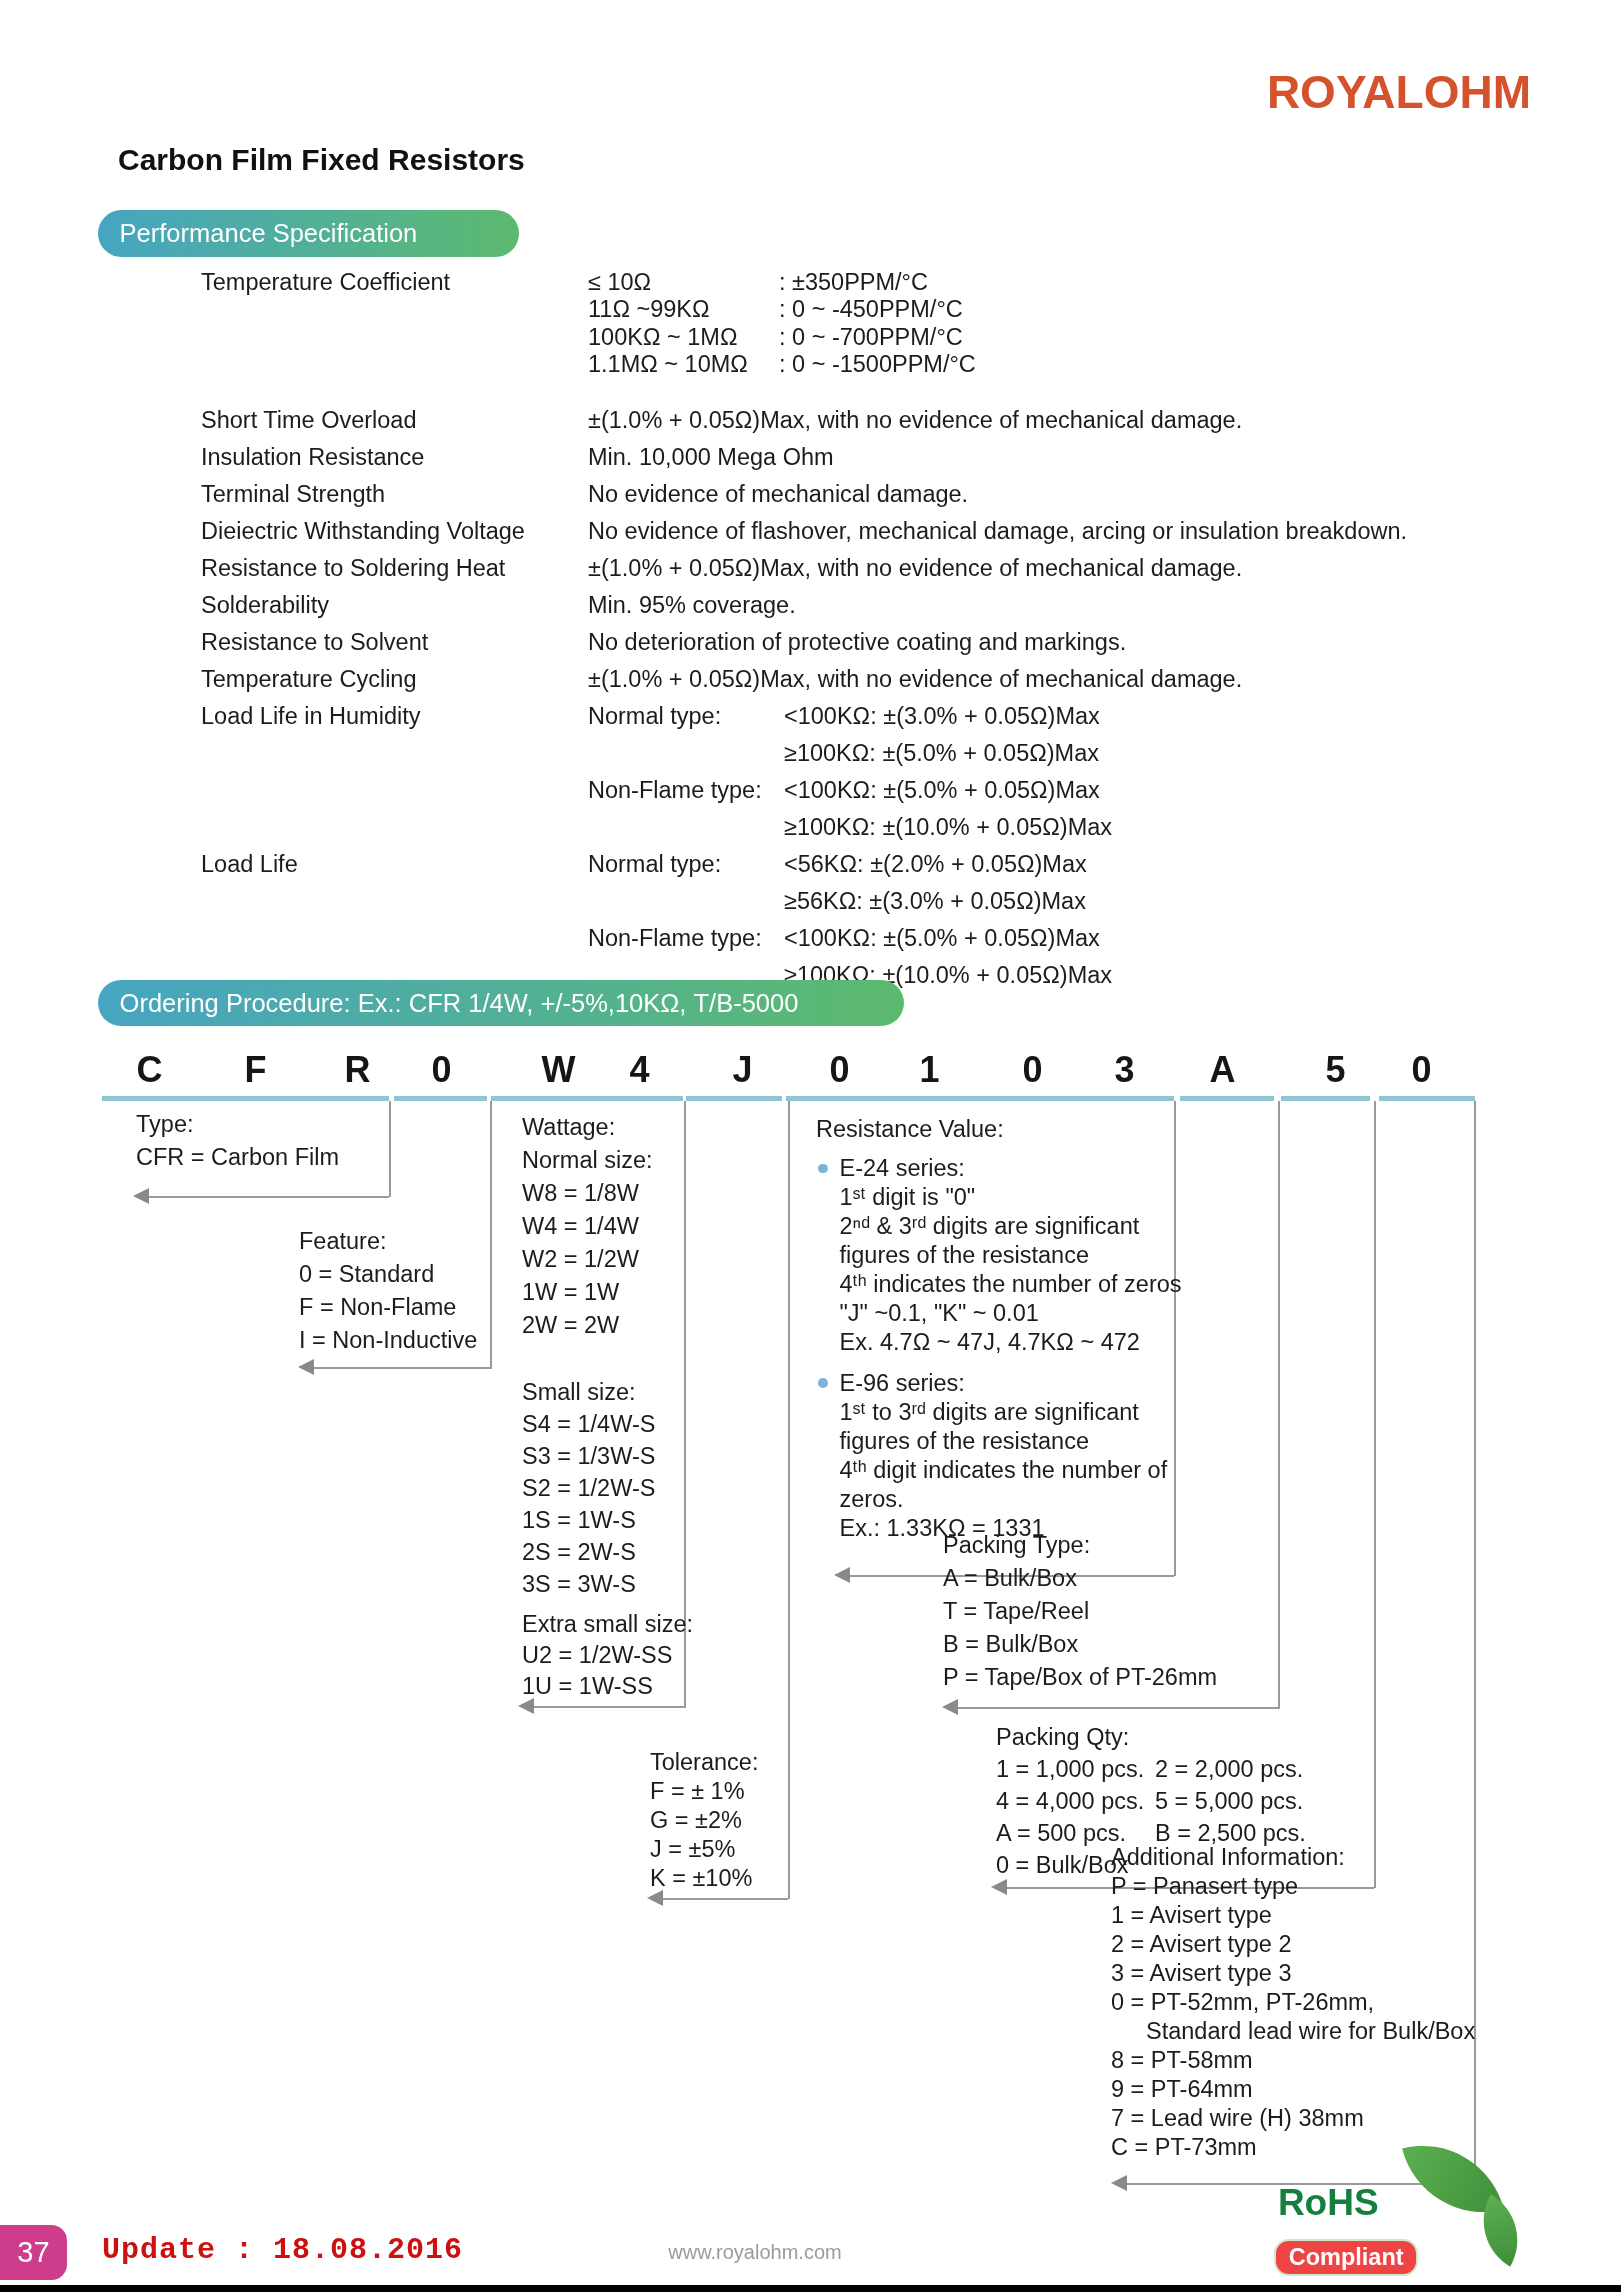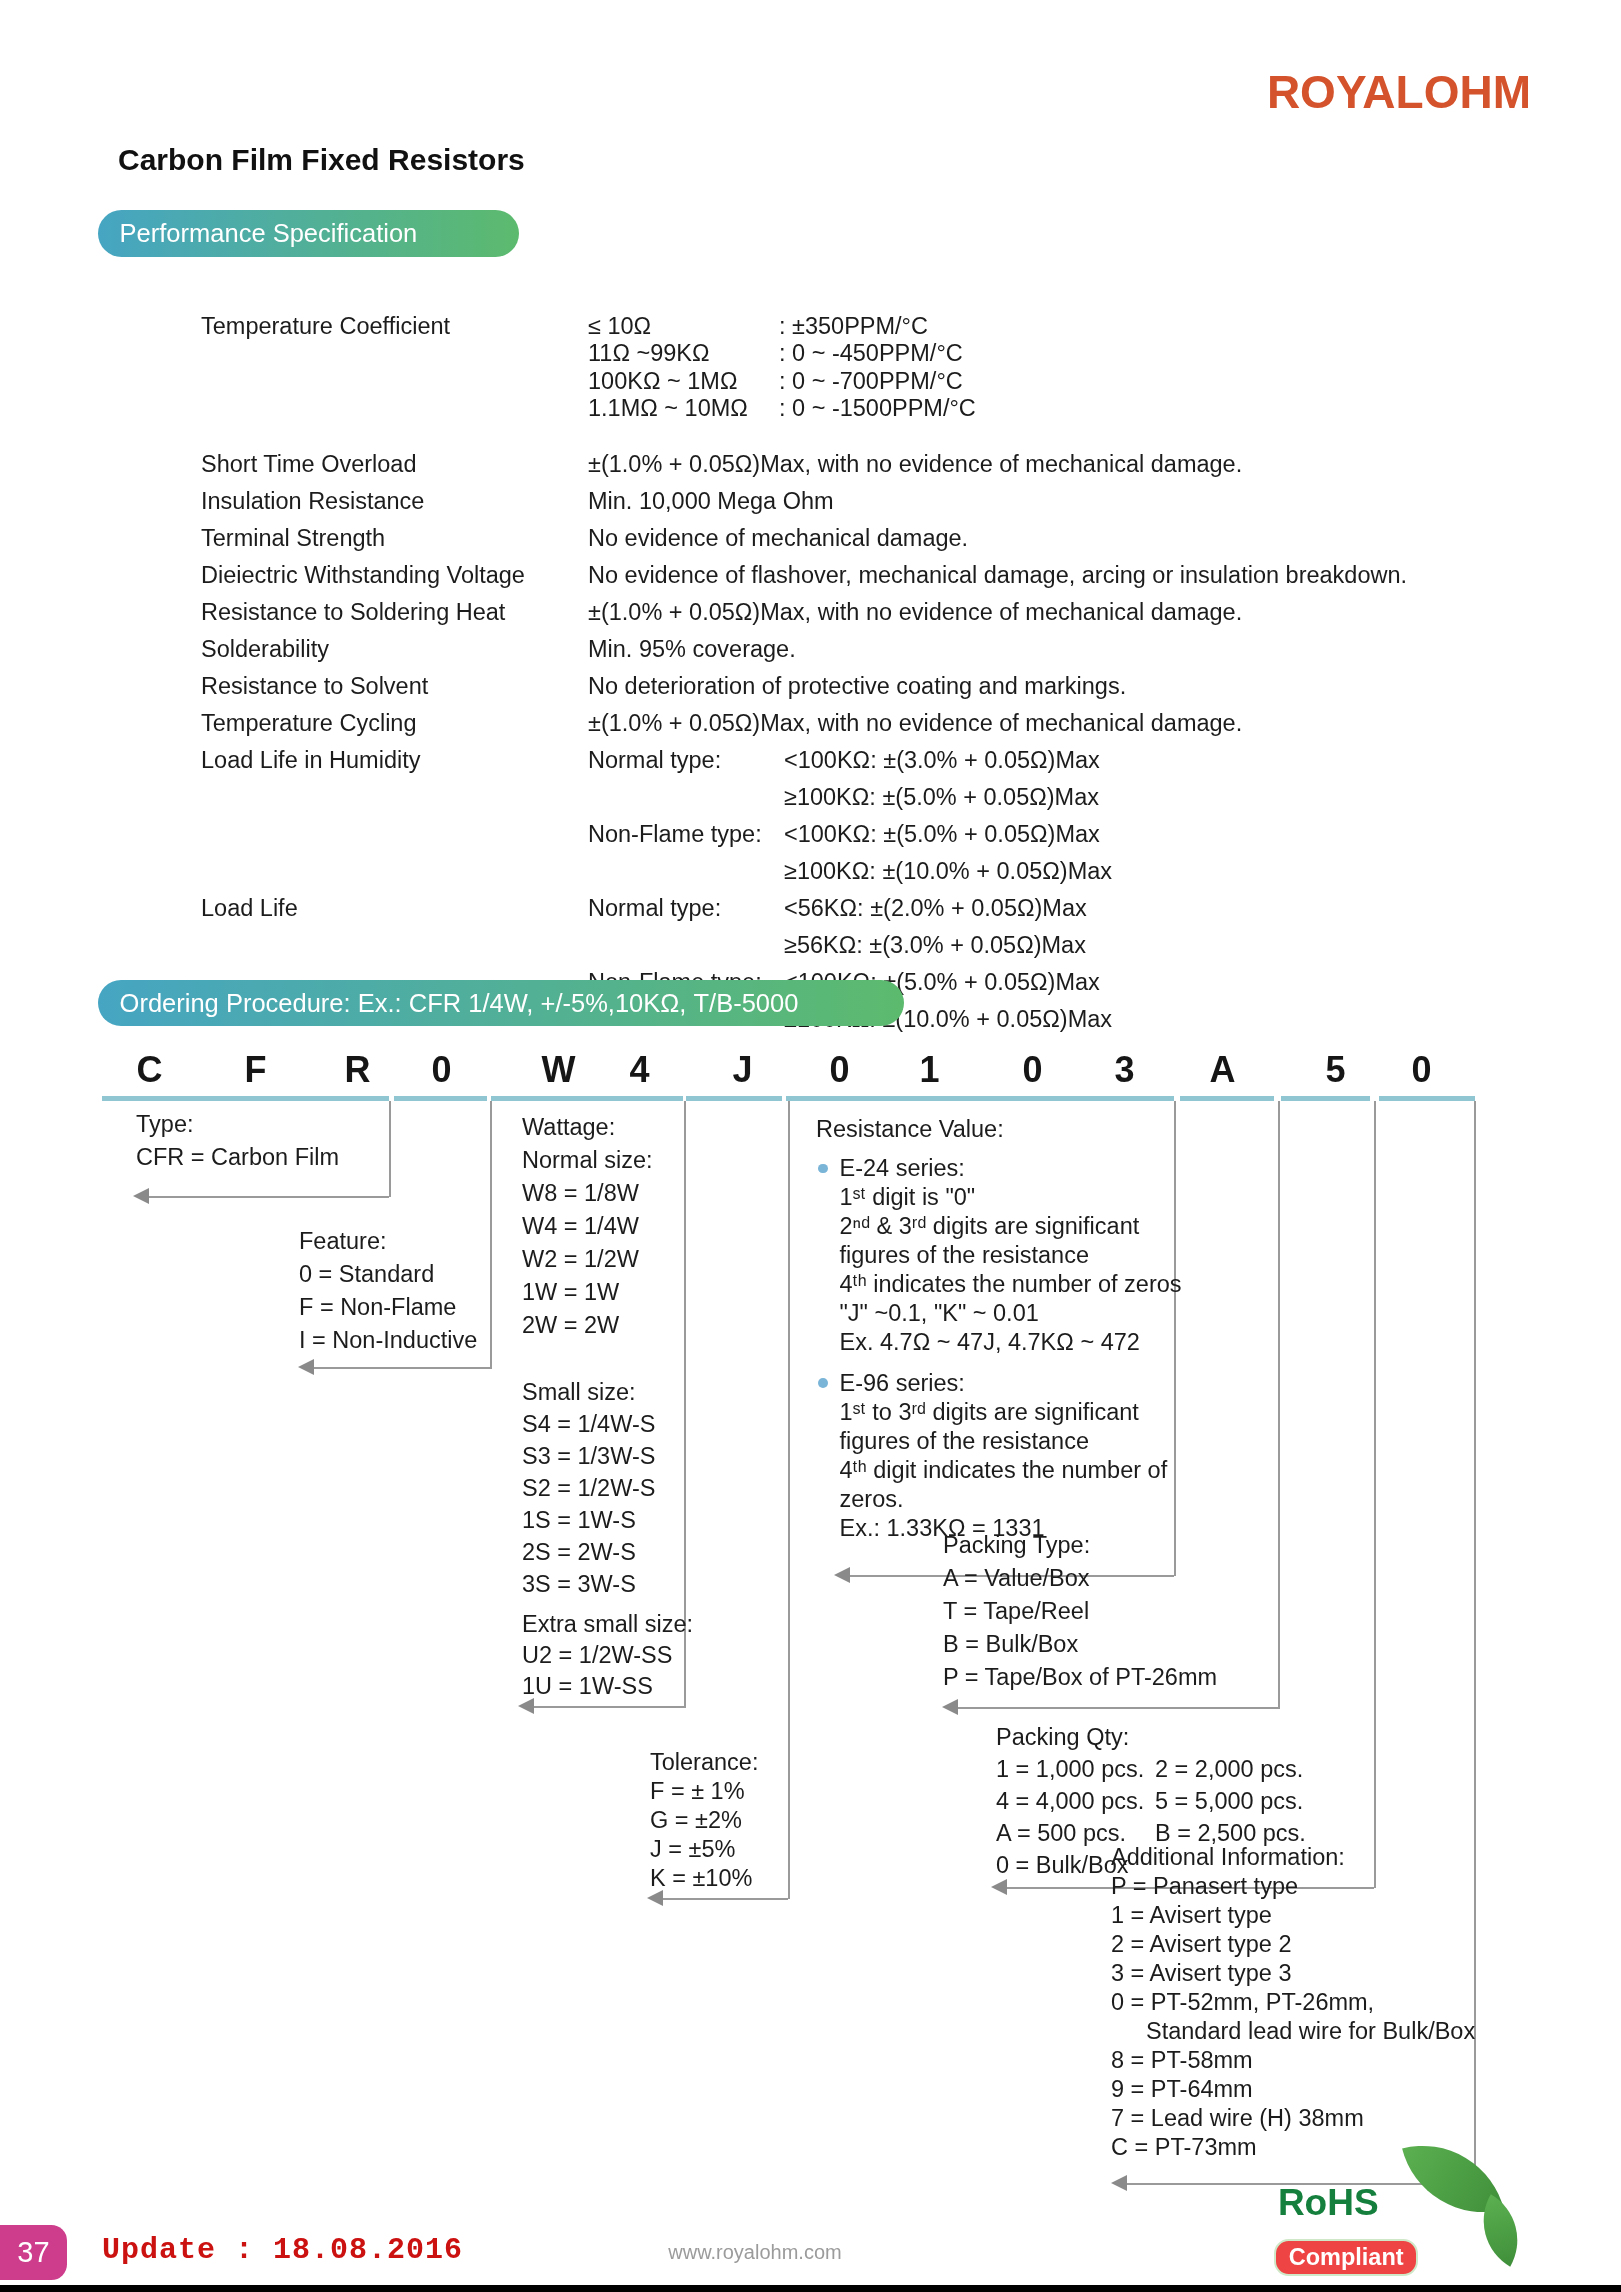--- a/index.html
+++ b/index.html
@@ -14,21 +14,21 @@
   .pill.order{left:98px;top:980px;width:806px;height:46px;line-height:46px;padding-left:21.6px;box-sizing:border-box;}
   
   .spec{position:absolute;left:201px;top:269px;font-size:23.5px;}
   .srow{display:flex;}
   .srow .lbl{width:387px;flex:none;white-space:nowrap;}
   .sline{display:flex;white-space:nowrap;}
   .h38 .lbl,.h38 .sline{line-height:37px;}
   .h28 .lbl,.h28 .sline{line-height:27.4px;}
   .c1{width:196px;flex:none;}
   .temp .c1{width:191px;}
-  .mb24{margin-bottom:23.5px;margin-top:44px;}
+  .mb24{margin-bottom:23.5px;}
   
   .code-char{position:absolute;top:1049px;width:69px;text-align:center;font-size:36px;font-weight:bold;color:#161616;}
   .tseg{position:absolute;top:1096px;height:4.9px;background:#8fc6d2;}
   .vline{position:absolute;width:2px;background:#9a9a9a;}
   .harrow{position:absolute;height:2px;background:#9a9a9a;}
   .harrow .ah{position:absolute;left:-3.9px;top:-7.8px;width:0;height:0;
               border-top:8.8px solid transparent;border-bottom:8.8px solid transparent;border-right:16.7px solid #8a8a8a;}
   .box{position:absolute;font-size:23.5px;color:#1c1c1c;white-space:nowrap;}
   .lh34 > div{line-height:33px;}
   .lh33 > div{line-height:32px;}
@@ -319,21 +319,21 @@
       <div>1ˢᵗ to 3ʳᵈ digits are significant</div>
       <div>figures of the resistance</div>
       <div>4ᵗʰ digit indicates the number of</div>
       <div>zeros.</div>
       <div>Ex.: 1.33KΩ = 1331</div>
     </div>
   </div>
 
   <div class="box lh34" style="left:943px;top:1529px">
     <div>Packing Type:</div>
-    <div>A = Value/Box</div>
+    <div>A = Bulk/Box</div>
     <div>T = Tape/Reel</div>
     <div>B = Bulk/Box</div>
     <div>P = Tape/Box of PT-26mm</div>
   </div>
 
   <div class="box lh33" style="left:996px;top:1721px">
     <div>Packing Qty:</div>
     <div class="qrow">
       <span class="qc1">1 = 1,000 pcs.</span>
       <span>2 = 2,000 pcs.</span>

